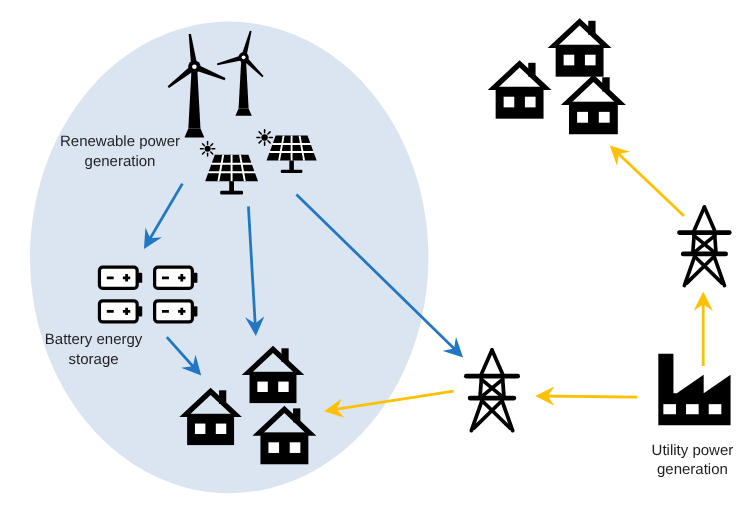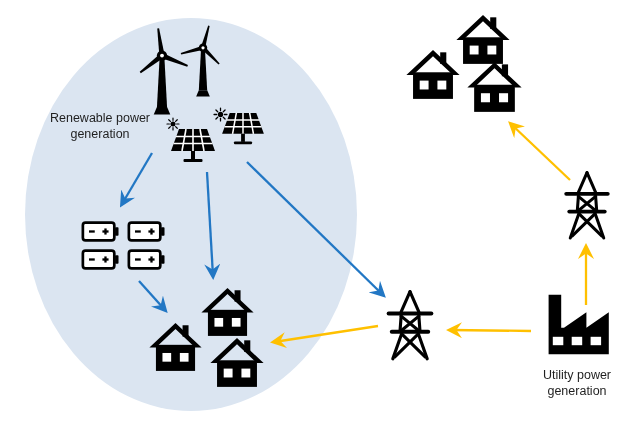--- a/index.html
+++ b/index.html
@@ -208,19 +208,23 @@
 
   <svg class="icon" style="left:543px;top:292px;width:70px;height:63px">
       <use href="#sym-factory"></use>
     </svg>
 
   <div class="label" style="left:35px;top:110px;width:130px">
     <div>Renewable power</div>
     <div>generation</div>
   </div>
 
+  <div class="label" style="left:18px;top:275px;width:120px">
+    <div>Battery energy</div>
+    <div>storage</div>
+  </div>
 
   <div class="label" style="left:517px;top:367px;width:120px">
     <div>Utility power</div>
     <div>generation</div>
   </div>
 
 </div>
 
 </body></html>

